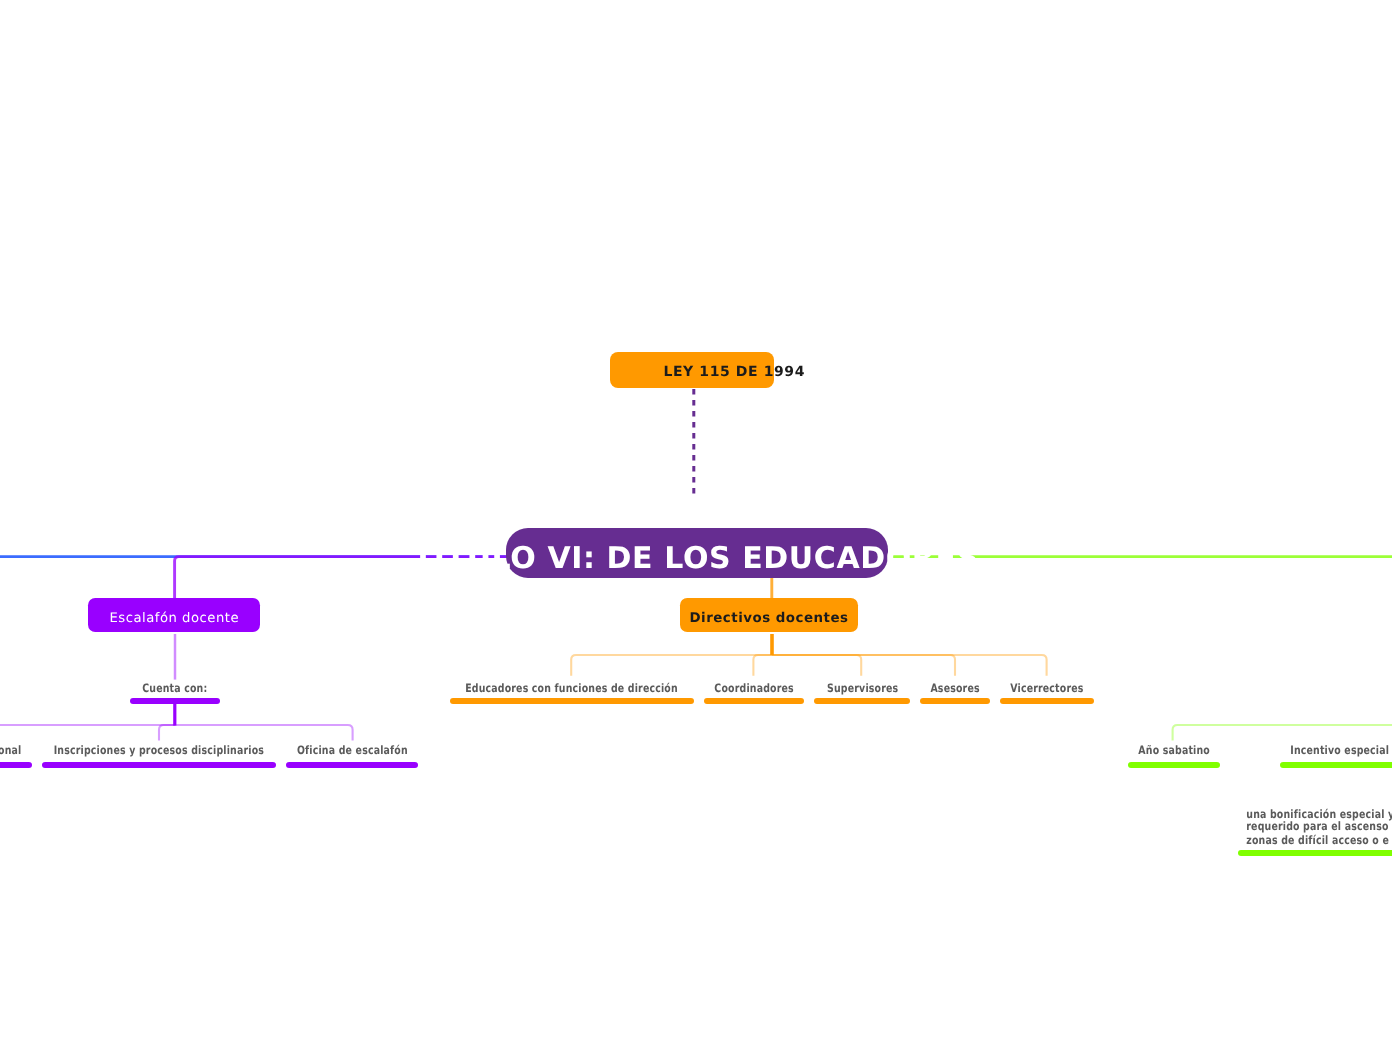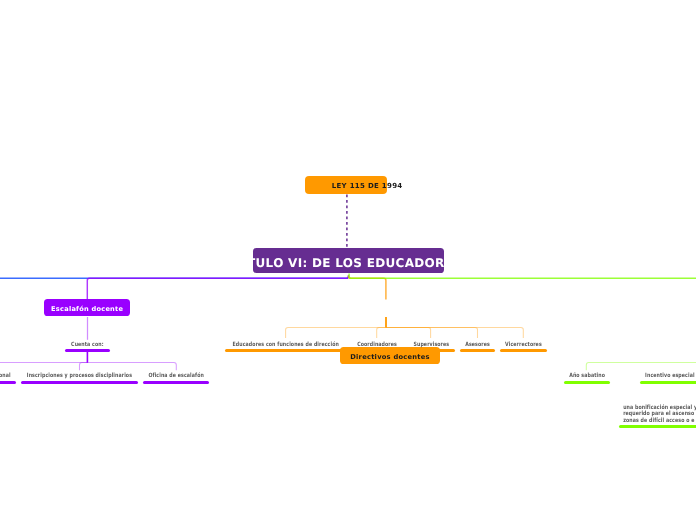--- a/index.html
+++ b/index.html
@@ -10,26 +10,26 @@
             }
   svg.links { position:absolute; left:0; top:0; width:696px; height:520px; overflow:visible; }
 
   .node { position:absolute; border-radius:3.6px; display:flex; align-items:center;
           justify-content:center; white-space:nowrap; letter-spacing:0.15px; }
   .node span { display:block; transform:translateZ(0); position:relative; }
 
   #root-node { left:305.1px; top:176.2px; width:81.7px; height:17.6px; background:#FF9900;
                color:#1c1c1c; font-size:7.0px; font-weight:bold; letter-spacing:0.3px;
                border-radius:4px; }
-  #title-node { left:253px; top:248px; width:191px; height:25px; background:#662D91;
-                color:#ffffff; font-size:12px; font-weight:bold; letter-spacing:0.3px; }
+  #title-node { left:253px; top:264px; width:191px; height:25px; background:#662D91;
+                color:#ffffff; font-size:15px; font-weight:bold; letter-spacing:0.3px;border-radius:11px; }
   #n-escalafon { left:43.8px; top:299.1px; width:86.7px; height:17.4px; background:#9900FF;
-                 color:#ffffff; font-size:6.6px; font-weight:bold; letter-spacing:0.25px; }
-  #n-directivos { left:340px; top:299.1px; width:100px; height:17.4px; background:#FF9900;
-                  color:#1c1c1c; font-size:6.7px; font-weight:bold; letter-spacing:0.25px;margin-top:48px; }
+                 color:#ffffff; font-size:6.6px; font-weight:normal; letter-spacing:0.25px; }
+  #n-directivos { left:340px; top:299.1px; width:89px; height:17.4px; background:#FF9900;
+                  color:#1c1c1c; font-size:6.7px; font-weight:bold; letter-spacing:0.25px; }
 
   .leaf { position:absolute; }
   .leaf .lbl { position:absolute; left:0; width:100%; text-align:center; color:#5a5a5a;
                font-family:"DejaVu Sans Condensed","DejaVu Sans",sans-serif;
                font-size:5.8px; font-weight:bold; white-space:nowrap; line-height:6.4px;
                letter-spacing:0.1px; transform:translateZ(0) scaleX(0.9); }
   .leaf .bar { position:absolute; left:0; width:100%; height:2.9px; border-radius:1.6px; }
 </style>
 </head>
 <body>

